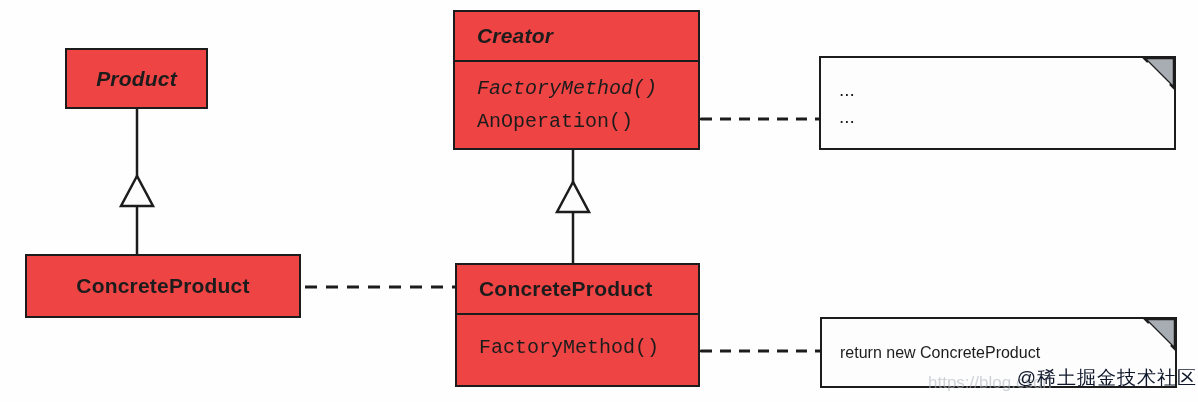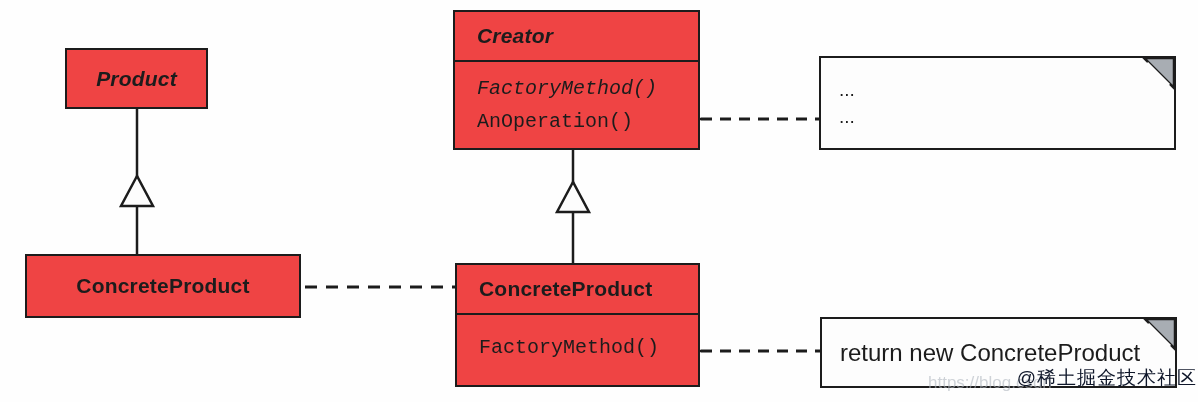--- a/index.html
+++ b/index.html
@@ -95,21 +95,21 @@
     <div class="note-body">
       <div class="note-line">...</div>
       <div class="note-line">...</div>
     </div>
     <svg class="note-fold" viewBox="0 0 34 34">
       <polygon points="2,2 32,2 32,32" fill="#a8adb3" stroke="#1c1c1c" stroke-width="2.5"></polygon>
       <line x1="5" y1="7" x2="27" y2="29" stroke="#fdfdfd" stroke-width="3"></line>
     </svg>
   </div>
 
-  <div class="note" style="left:820px; top:317px; width:357px; height:71px; font-size:24px;">
+  <div class="note" style="left:820px; top:317px; width:357px; height:71px; font-size:16px;">
     <div class="note-body">
       <div class="note-line">return new ConcreteProduct</div>
     </div>
     <svg class="note-fold" viewBox="0 0 34 34">
       <polygon points="2,2 32,2 32,32" fill="#a8adb3" stroke="#1c1c1c" stroke-width="2.5"></polygon>
       <line x1="5" y1="7" x2="27" y2="29" stroke="#fdfdfd" stroke-width="3"></line>
     </svg>
   </div>
 
   <div class="watermark-url">https://blog.csdn</div>

